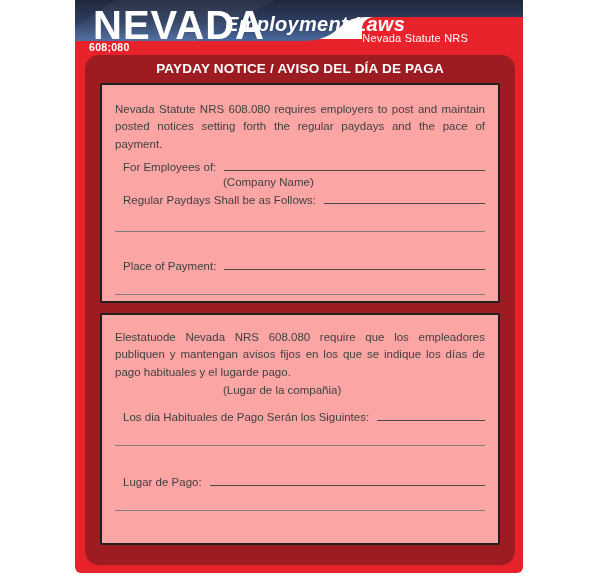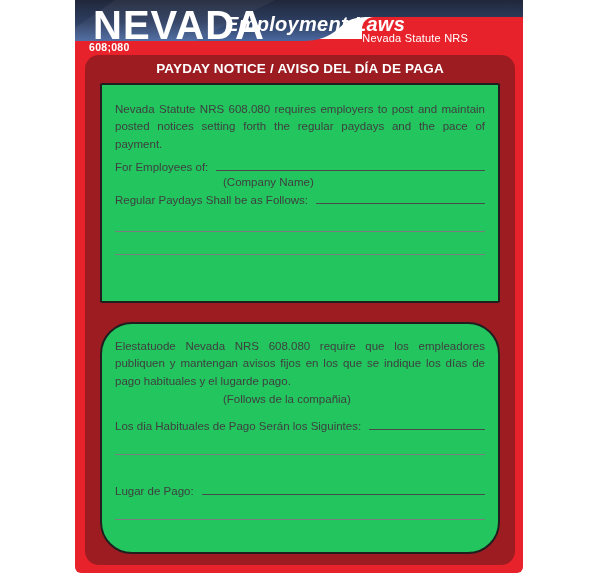--- a/index.html
+++ b/index.html
@@ -35,29 +35,29 @@
   }
   .dark-panel{
     position:absolute;left:10px;top:55px;width:430px;height:510px;
     background:#9d1c21;border-radius:14px;z-index:4;
   }
   .panel-title{
     position:absolute;left:0;top:6px;width:100%;text-align:center;
     color:#ffffff;font-size:13.5px;font-weight:bold;letter-spacing:0.2px;
   }
   .white-box{
-    position:absolute;left:15px;width:400px;background:#22c55e;
+    position:absolute;left:15px;width:400px;background:#fca5a5;
     border:2px solid #1f1f1f;border-radius:2px;box-sizing:border-box;
     padding:12px 13px;color:#3f3f3f;font-size:11.5px;
   }
   .box-en{top:28px;height:220px;padding-top:16px;}
-  .box-es{top:267px;height:232px;padding-top:14px;border-radius:32px;}
+  .box-es{top:258px;height:232px;padding-top:14px;}
   .para{margin:0;text-align:justify;line-height:1.5;}
   .field{display:flex;align-items:flex-end;}
-  .field .label{white-space:nowrap;}
+  .field .label{white-space:nowrap;margin-left:8px;}
   .wline{flex:1;border-bottom:1.5px solid #4a4a4a;margin:0 0 2px 8px;height:1px;}
   .hint{padding-left:108px;margin-top:3px;}
   .fullline{border-bottom:1.5px solid #7d7d7d;height:1px;}
   .mt6{margin-top:6px;} .mt8{margin-top:8px;} .mt15{margin-top:15px;}
   .mt21{margin-top:21px;} .mt24{margin-top:24px;} .mt28{margin-top:28px;}
   .mt30{margin-top:30px;text-align:right;} .mt4{margin-top:4px;}
 </style>
 </head>
 <body>
 
@@ -95,27 +95,31 @@
         <span class="wline"></span>
       </div>
       <div class="hint">(Company Name)</div>
 
       <div class="field mt6">
         <span class="label">Regular Paydays Shall be as Follows:</span>
         <span class="wline"></span>
       </div>
       <div class="fullline mt24"></div>
 
+      <div class="field mt28">
+        <span class="label">Place of Payment:</span>
+        <span class="wline"></span>
+      </div>
       <div class="fullline mt21"></div>
     </div>
 
     <div class="white-box box-es">
       <p class="para">Elestatuode Nevada NRS 608.080 require que los empleadores publiquen y mantengan avisos fijos en los que se indique los días de pago habituales y el lugarde pago.</p>
 
-      <div class="hint">(Follows de la compañia)</div>
+      <div class="hint">(Lugar de la compañia)</div>
 
       <div class="field mt15">
         <span class="label">Los dia Habituales de Pago Serán los Siguintes:</span>
         <span class="wline"></span>
       </div>
       <div class="fullline mt21"></div>
 
       <div class="field mt30">
         <span class="label">Lugar de Pago:</span>
         <span class="wline"></span>

